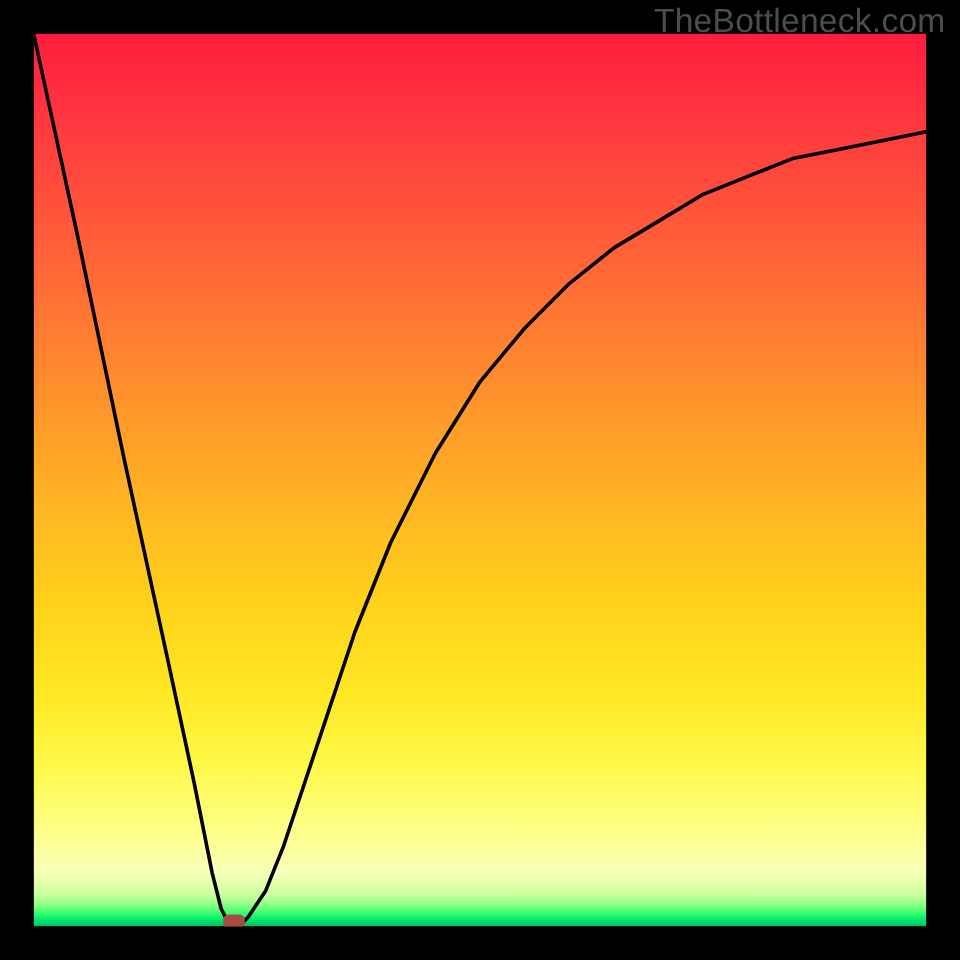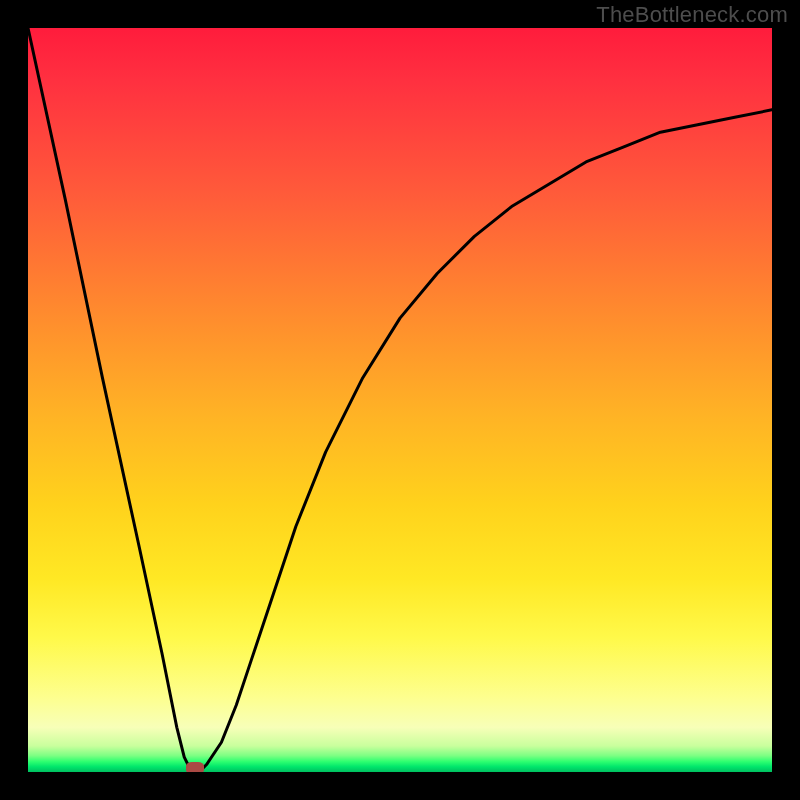--- a/index.html
+++ b/index.html
@@ -14,21 +14,21 @@
   .page {
     position: relative;
     width: 800px;
     height: 800px;
   }
   .attribution {
     position: absolute;
     top: 2px;
     right: 12px;
     color: #4d4d4d;
-    font-size: 22px;
+    font-size: 28px;
     font-weight: 400;
     z-index: 10;
     letter-spacing: 0.2px;
   }
   .plot-area {
     position: absolute;
     left: 28px;
     top: 28px;
     width: 744px;
     height: 744px;

